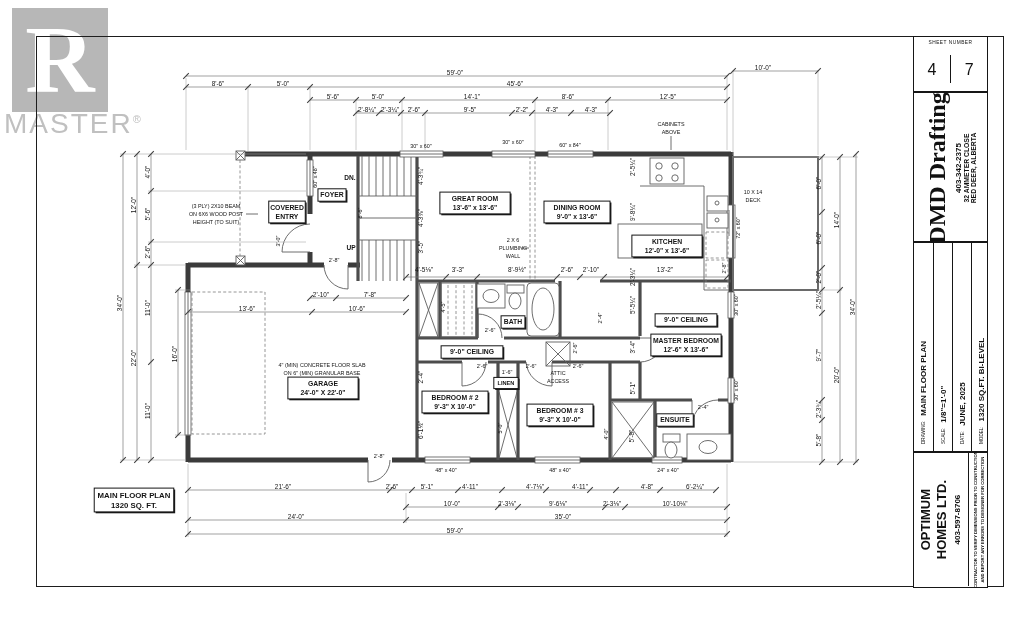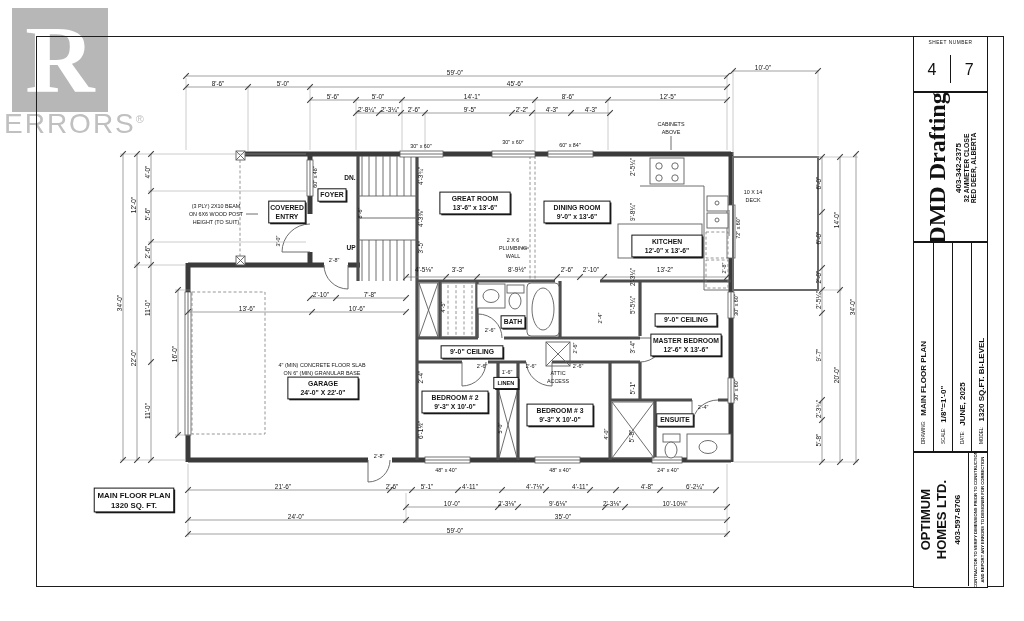--- a/index.html
+++ b/index.html
@@ -44,21 +44,21 @@
   .dash{stroke:#7c7c7c;stroke-width:.8;fill:none;stroke-dasharray:3 2.2;}
   .win{stroke:#555;stroke-width:.8;fill:#fff;}
   .deckline{stroke:#6a6a6a;stroke-width:2;fill:none;}
 </style>
 </head>
 <body>
 
 <div class="logo-box">
   <span class="logo-r">R</span>
 </div>
-<div class="logo-text"><span>ERRORS</span><sup>®</sup></div>
+<div class="logo-text"><span>MASTER</span><sup>®</sup></div>
 
 <svg id="plan-svg" width="1024" height="621" viewBox="0 0 1024 621">
   <g>
     <path class="wallx" d="M240 154 H400 M443 154 H492 M535 154 H548 M593 154 H731"></path>
     <path class="wallx" d="M310 152 V160 M310 196 V214 M310 252 V267"></path>
     <path class="wallx" d="M731 152 V205 M731 258 V292 M731 318 V378 M731 403 V462"></path>
     <path class="wallx" d="M188 460 H368 M392 460 H425 M470 460 H535 M580 460 H652 M682 460 H731"></path>
     <path class="wallx" d="M188 263 V292 M188 435 V462"></path>
     <path class="wallx" d="M188 265 H324 M348 265 H360"></path>
   </g>

